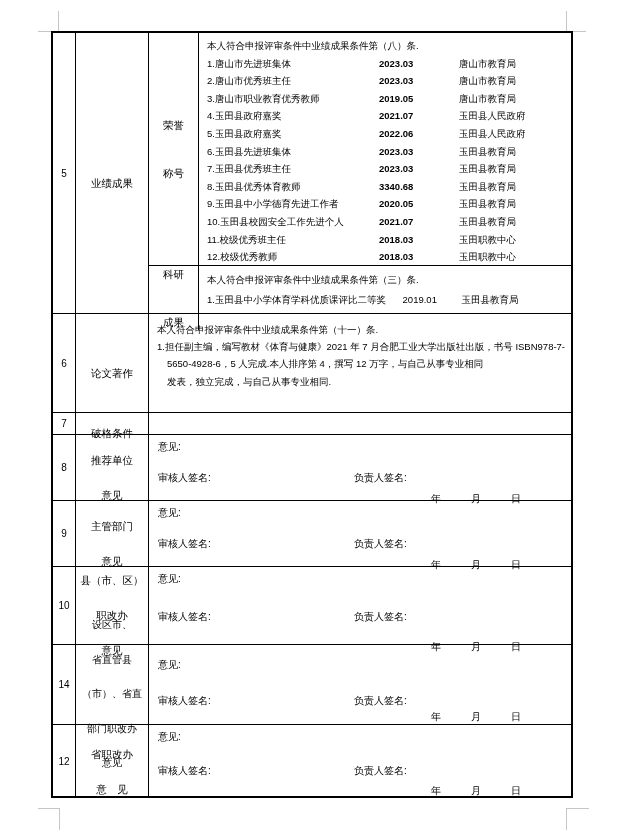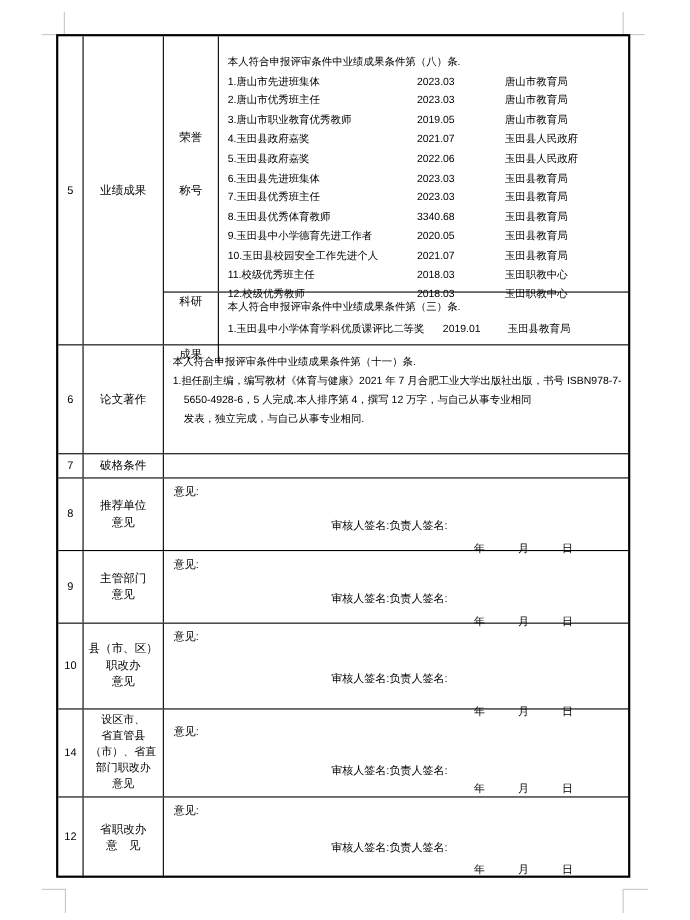--- a/index.html
+++ b/index.html
@@ -22,51 +22,51 @@
   .cell-no{
     width:23px;flex:0 0 23px;border-right:1px solid #000;
     display:flex;align-items:center;justify-content:center;
     font-size:10px;
   }
   .cell-label{
     width:73px;flex:0 0 73px;border-right:1px solid #000;
     display:flex;flex-direction:column;align-items:center;justify-content:center;
     font-size:10.5px;line-height:15px;text-align:center;
   }
-  .cell-label span{display:block;}
+  .cell-label span{display:block;margin-top:20px;}
   .r11 .cell-label{line-height:14.5px;font-size:10px;}
   .cell-content{flex:1 1 auto;min-width:0;}
   
   .r5-wrap{flex:1 1 auto;display:flex;flex-direction:column;min-width:0;}
   .subrow{display:flex;box-sizing:border-box;}
   .subrow.honor-row{height:233px;border-bottom:1px solid #000;}
   .subrow.research-row{flex:1;}
   .cell-sublabel{
     width:50px;flex:0 0 50px;border-right:1px solid #000;
     display:flex;flex-direction:column;align-items:center;justify-content:center;
     font-size:10.5px;line-height:16px;text-align:center;gap:32px;
   }
-  .honor-cell{padding:15px 2px 0 8px;font-size:9.5px;line-height:17.6px;}
+  .honor-cell{padding:4px 2px 0 8px;font-size:9.5px;line-height:17.6px;}
   .h-line{display:flex;white-space:nowrap;}
   .h-name{width:172px;flex:0 0 172px;overflow:hidden;}
-  .h-date{width:80px;flex:0 0 80px;}
+  .h-date{width:80px;flex:0 0 80px;font-weight:bold;}
   .h-agency{flex:1;}
   .research-cell{padding:4px 2px 0 8px;font-size:9.5px;line-height:19.5px;}
   .res-line{white-space:nowrap;}
   .res-date{margin-left:14px;}
   .res-agency{margin-left:22px;}
   
   .papers-cell{padding:7px 4px 0 8px;font-size:9.5px;line-height:17.2px;}
   .papers-cell .pline{white-space:nowrap;overflow:hidden;}
   .papers-cell .indent{padding-left:10px;}
   
   .r7 .cell-label{flex-direction:row;}
   
   .op-cell{padding:0 4px 0 9px;font-size:10px;display:flex;flex-direction:column;}
-  .op-sigs{display:flex;white-space:nowrap;text-align:right;}
+  .op-sigs{display:flex;white-space:nowrap;}
   .sig1{width:196px;flex:0 0 196px;}
   .op-date{display:flex;justify-content:flex-end;gap:30px;padding-right:46px;}
   .r8 .op-op{margin-top:5px;}  .r8 .op-sigs{margin-top:17px;} .r8 .op-date{margin-top:7px;}
   .r9 .op-op{margin-top:5px;}  .r9 .op-sigs{margin-top:17px;} .r9 .op-date{margin-top:7px;}
   .r10 .op-op{margin-top:5px;} .r10 .op-sigs{margin-top:24px;}.r10 .op-date{margin-top:16px;}
   .r11 .op-op{margin-top:13px;}.r11 .op-sigs{margin-top:22px;}.r11 .op-date{margin-top:2px;}
   .r12 .op-op{margin-top:5px;} .r12 .op-sigs{margin-top:20px;}.r12 .op-date{margin-top:6px;}
 </style>
 </head>
 <body>

